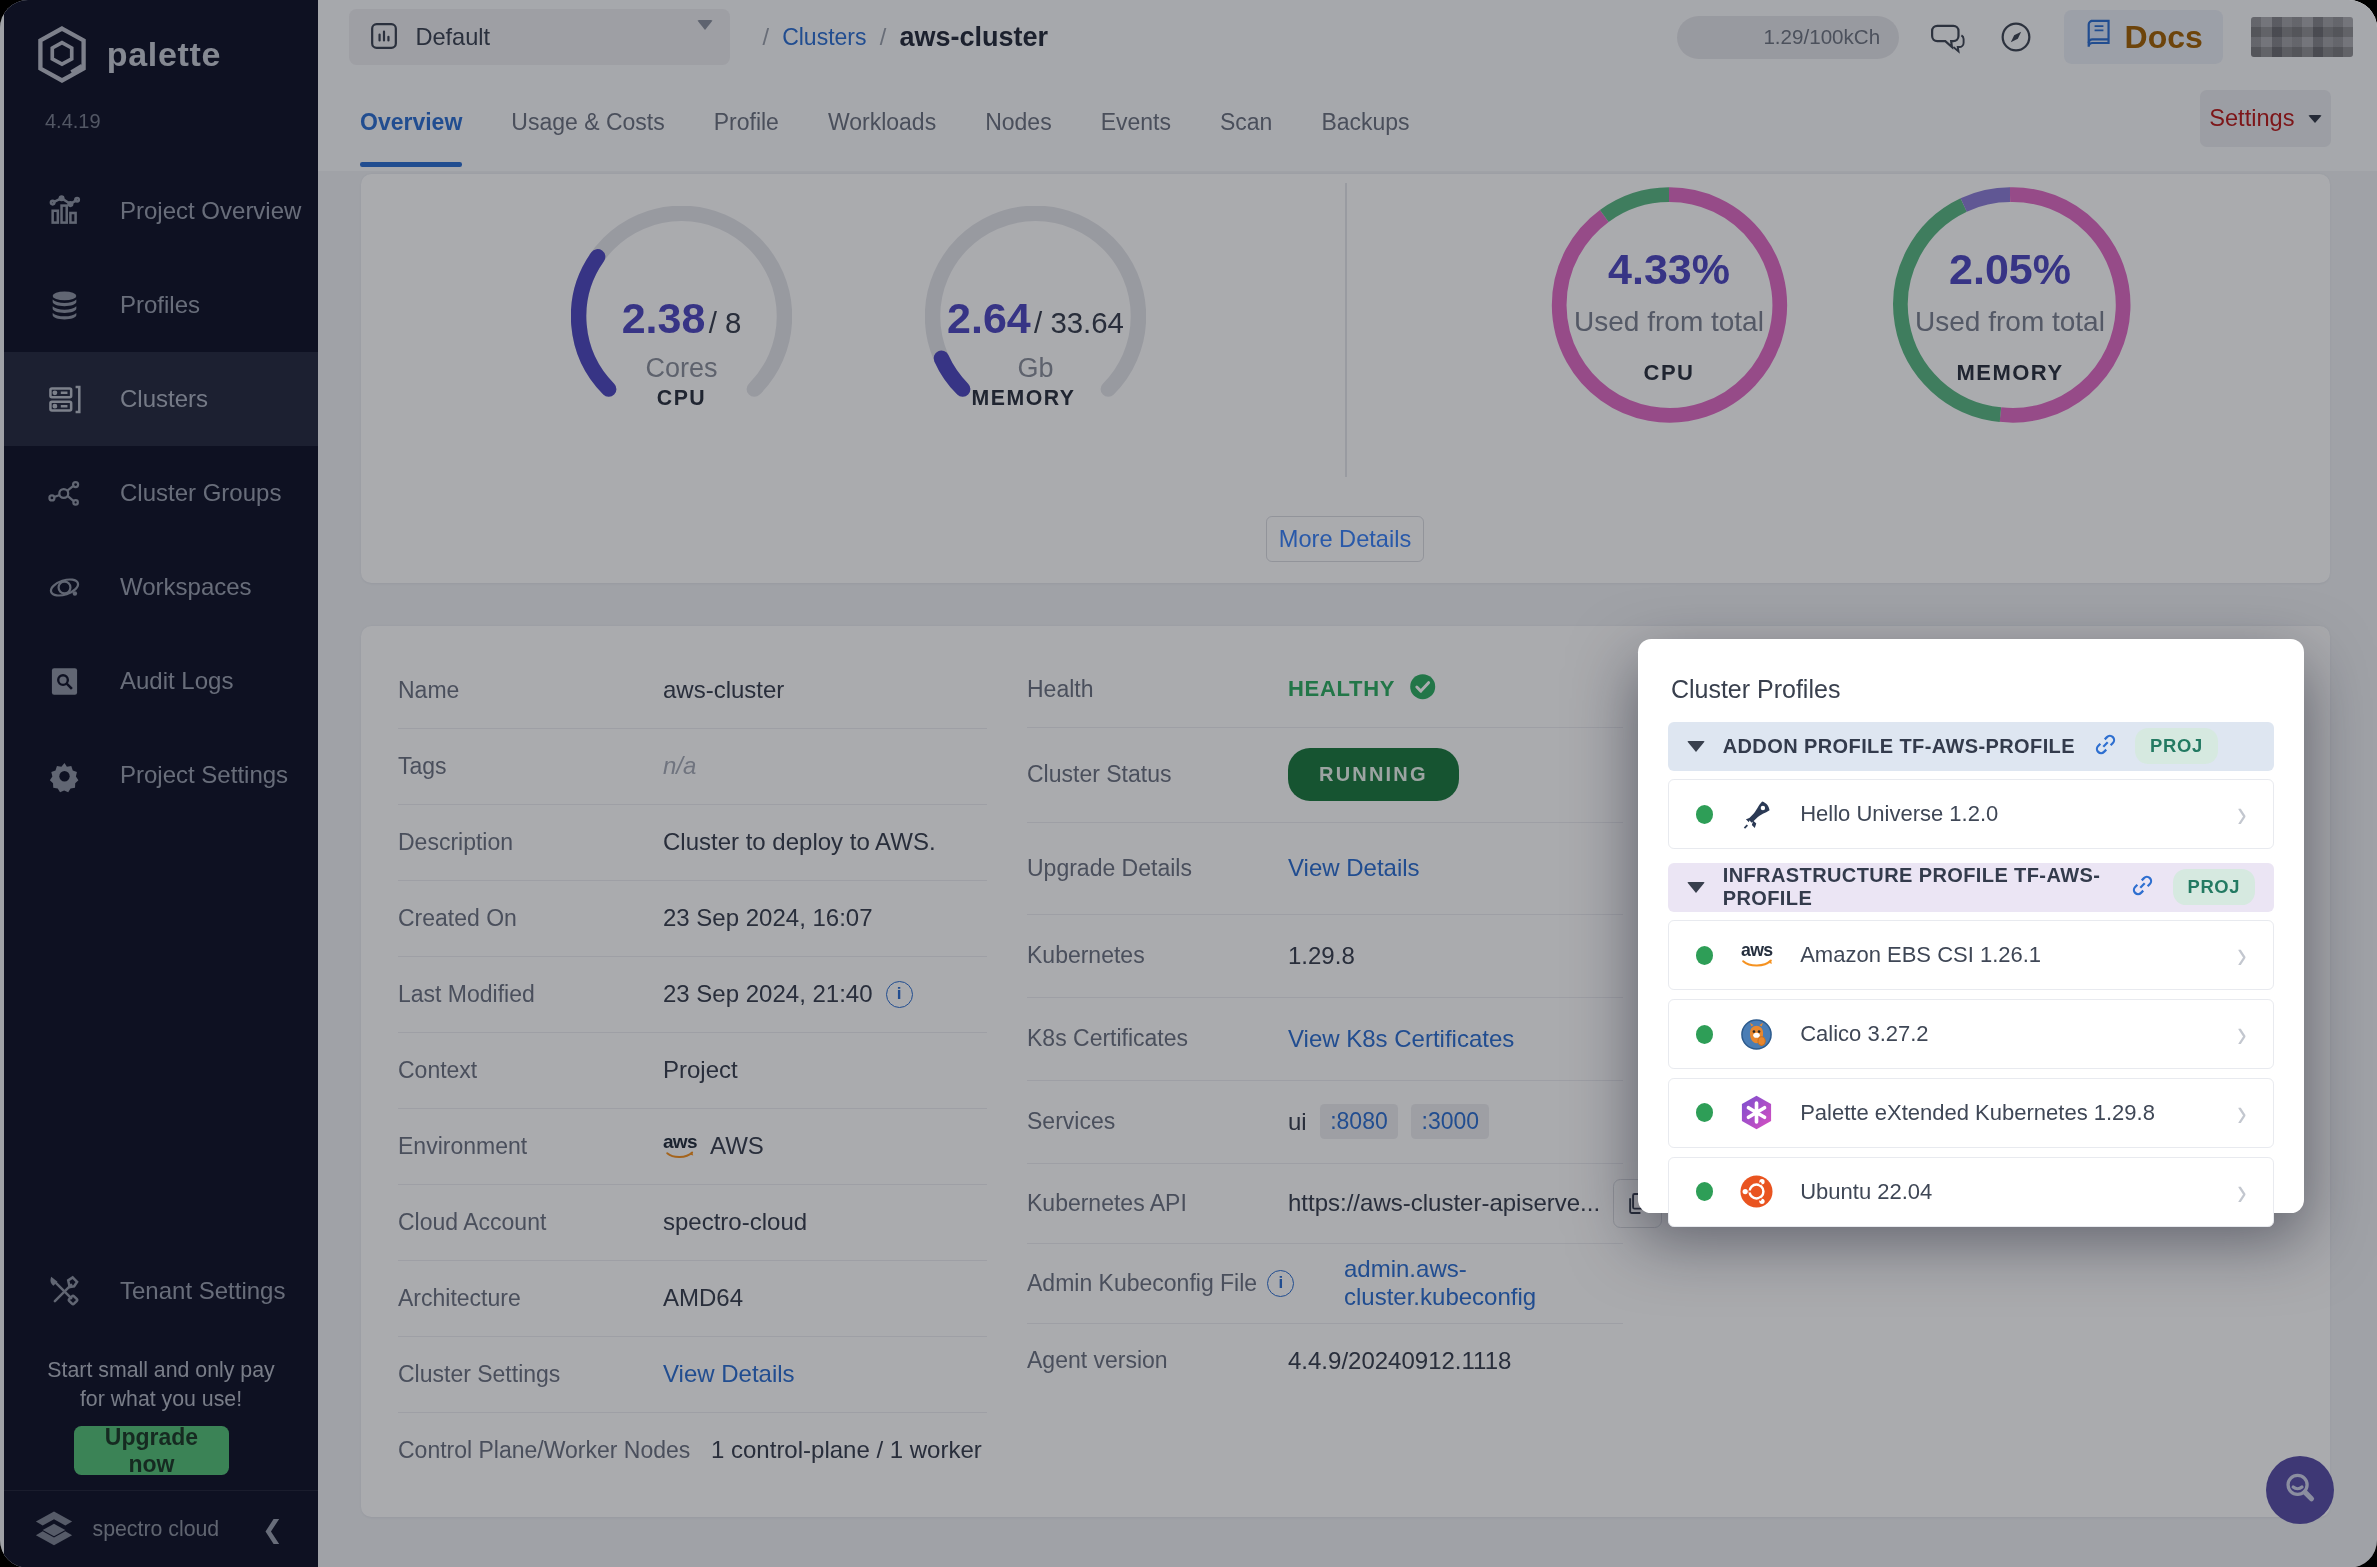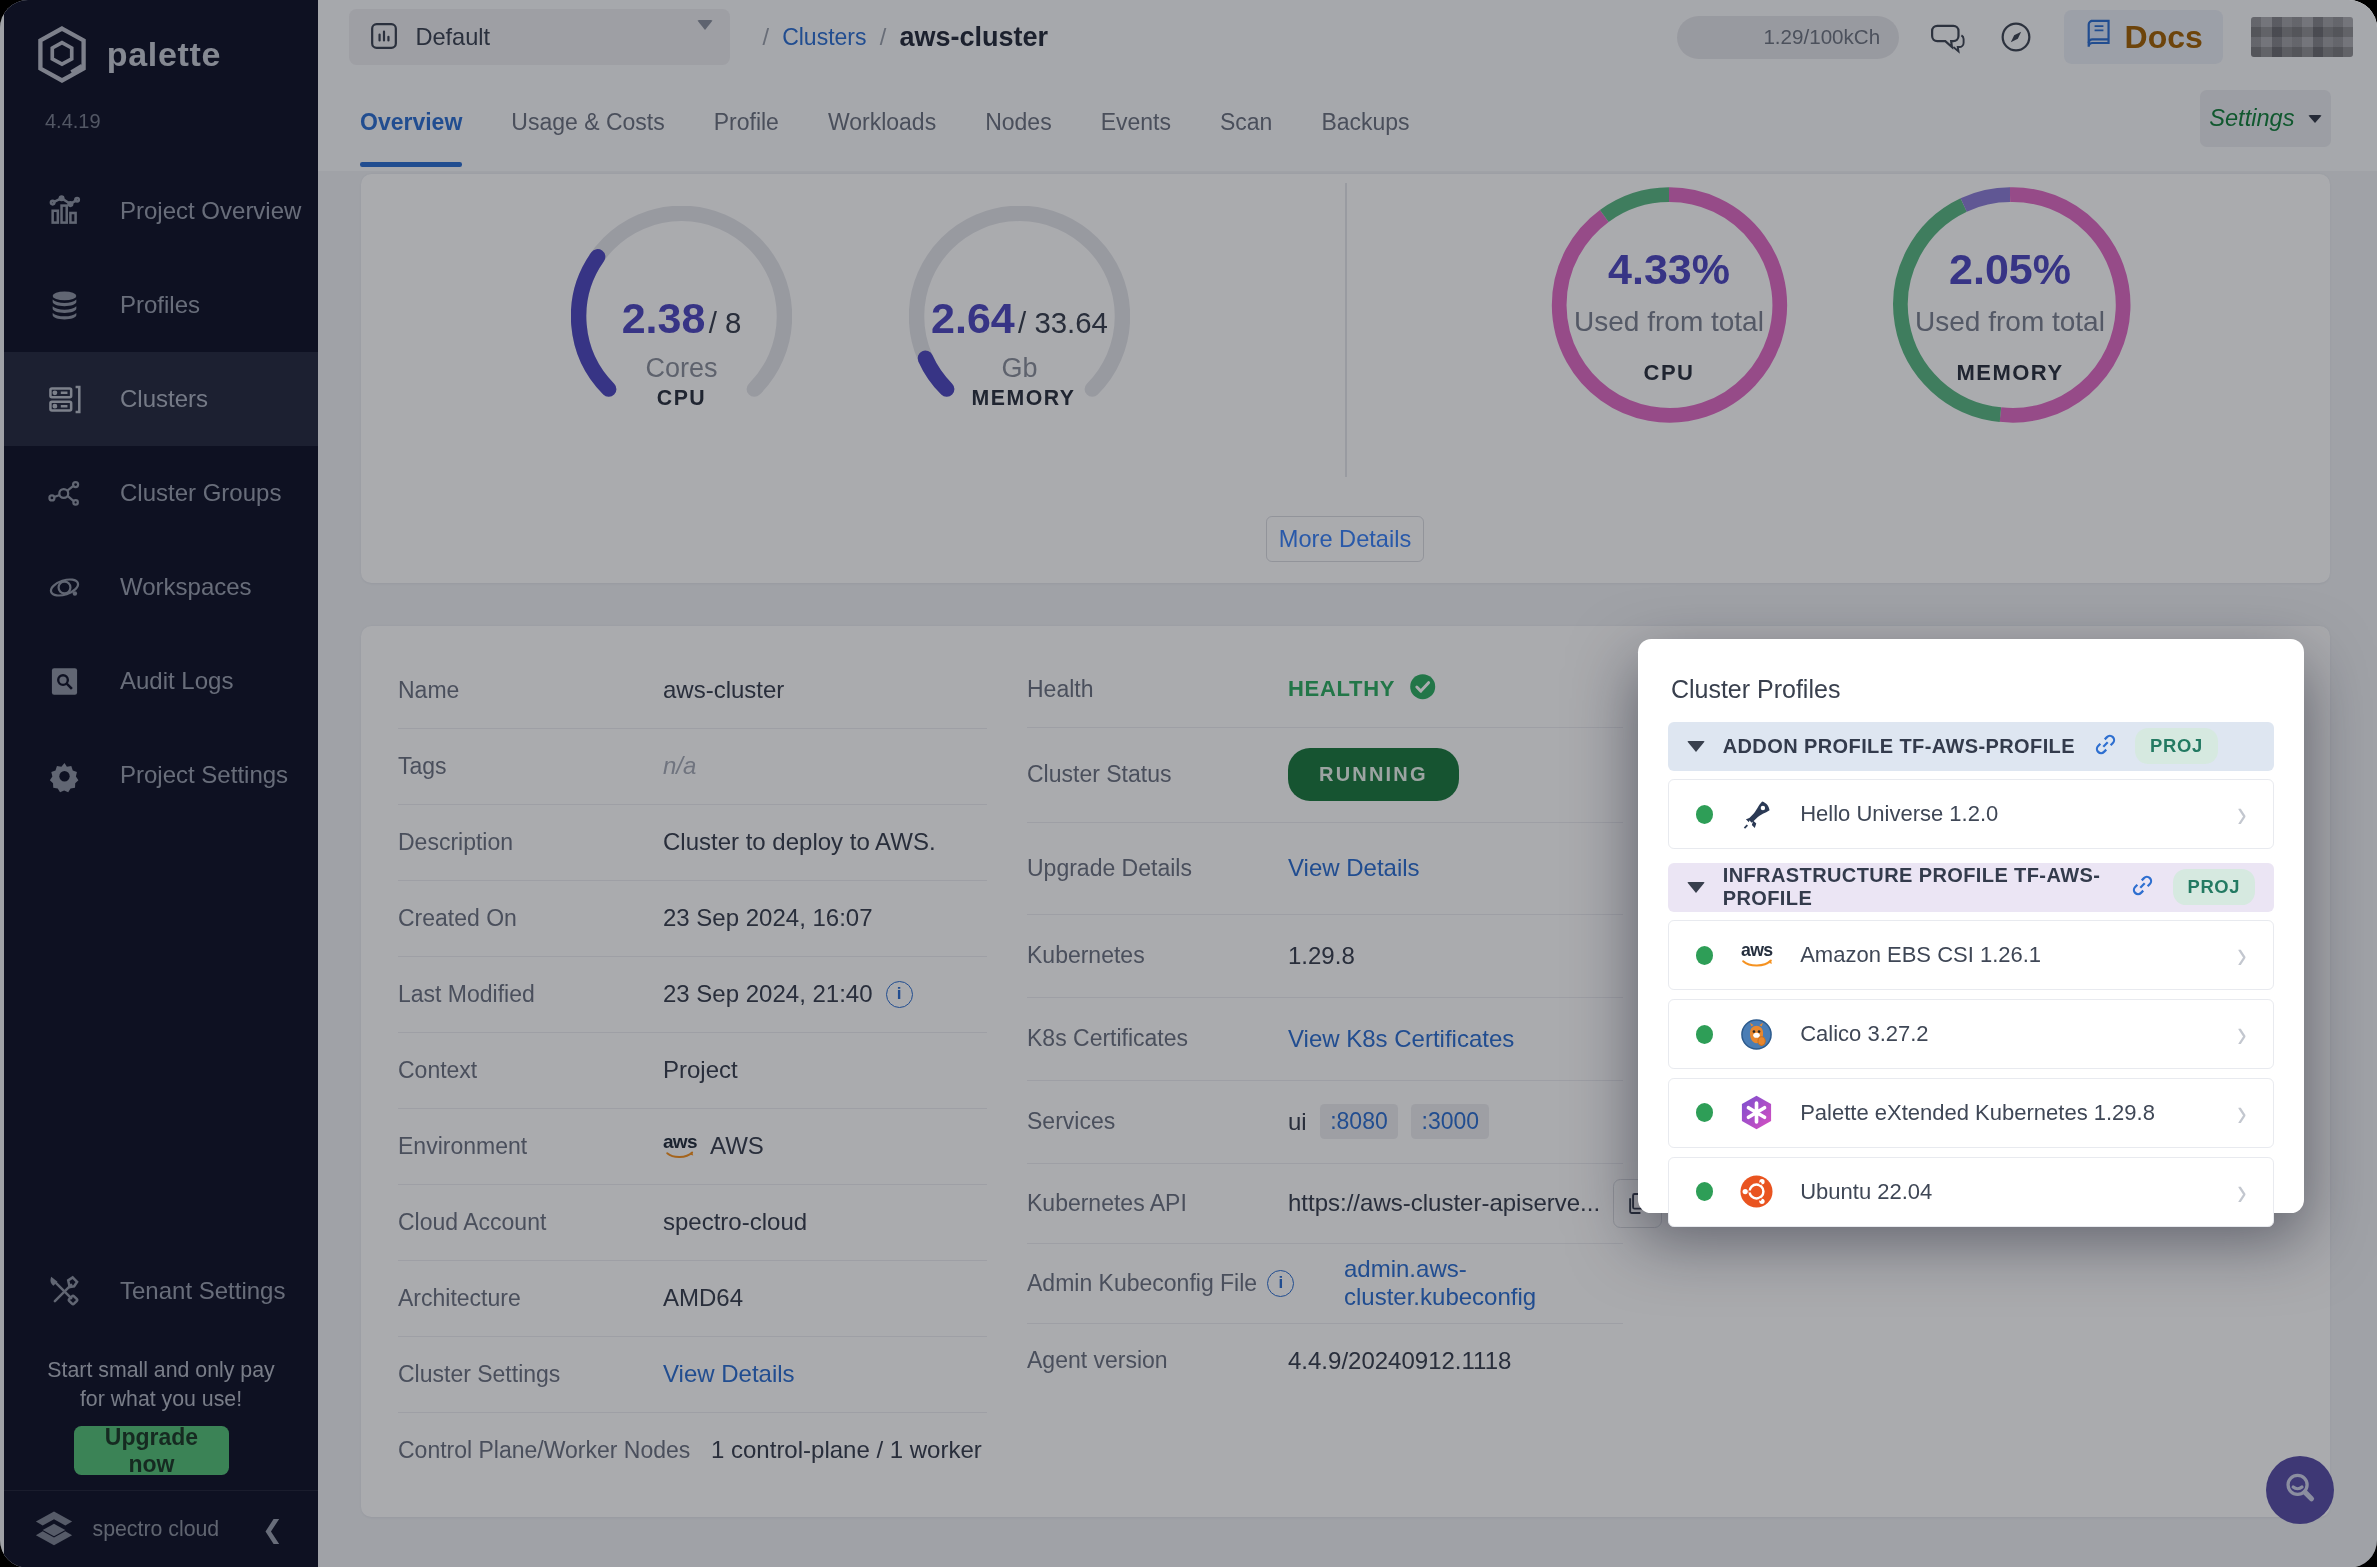--- a/index.html
+++ b/index.html
@@ -44,21 +44,21 @@
     background-image:repeating-linear-gradient(0deg, rgba(0,0,0,.14) 0 9.6px, rgba(255,255,255,.05) 9.6px 20px),
       repeating-linear-gradient(90deg,#8f8f93 0 10.3px,#a8a8ac 10.3px 20.6px,#7f7f84 20.6px 31px,#9d9da1 31px 41px);}
 
   
   .tabstrip{position:absolute;left:314px;top:74px;right:0;height:97px;background:#f8f9fb;display:flex;align-items:center;z-index:4;}
   .tabs{display:flex;margin-left:46px;gap:49px;height:100%;align-items:center;}
   .tab{position:relative;font-size:23px;color:#6c7280;height:100%;display:flex;align-items:center;cursor:pointer;}
   .tab.active{color:#2e6fd0;font-weight:600;}
   .tab.active::after{content:"";position:absolute;left:0;right:0;bottom:4.4px;height:4.4px;background:#2e6fd0;border-radius:2.2px;}
   .settings-btn{position:absolute;right:46px;top:16px;height:57px;width:131px;background:#e9eaee;border:none;border-radius:6.6px;
-    display:flex;align-items:center;justify-content:center;gap:13.2px;font-size:23.6px;color:#15803d;cursor:pointer;font-style:italic;}
+    display:flex;align-items:center;justify-content:center;gap:13.2px;font-size:23.6px;color:#b91c1c;cursor:pointer;}
 
   
   .card{position:absolute;background:#fdfdfe;border-radius:10.3px;box-shadow:0 0.7px 2.2px rgba(30,35,60,.06);}
   .stats-card{left:361px;top:174px;width:1969px;height:409px;}
   .vdivider{position:absolute;left:984px;top:8.8px;width:1.5px;height:294px;background:#e4e6ea;}
   .gauge{position:absolute;width:221px;height:228px;top:32px;}
   .gauge .gtext{position:absolute;left:0;right:0;top:88px;text-align:center;}
   .gval{font-size:43px;font-weight:700;color:#4f49c0;}
   .gtotal{font-size:29.4px;color:#3a4150;}
   .gunit{margin-top:10.3px;font-size:27px;color:#8a8f9b;}
@@ -318,21 +318,21 @@
         <path d="M51 249 A140 140 0 0 1 36 69" stroke="#4f49c0" stroke-width="21" stroke-linecap="round"></path>
       </svg>
       <div class="gtext">
         <div><span class="gval">2.38</span>
           <span class="gtotal">/ 8</span></div>
         <div class="gunit">Cores</div>
       </div>
     </div>
     <div class="gcaption" style="left:210px;">CPU</div>
 
-    <div class="gauge" style="left:548px;text-decoration:underline;">
+    <div class="gauge" style="left:564px;text-decoration:underline;">
       <svg width="221" height="228" viewBox="0 0 300 310" fill="none">
         <path d="M51 249 A140 140 0 1 1 249 249" stroke="#e3e4e8" stroke-width="21" stroke-linecap="round"></path>
         <path d="M51 249 A140 140 0 0 1 22 207" stroke="#4f49c0" stroke-width="21" stroke-linecap="round"></path>
       </svg>
       <div class="gtext">
         <div><span class="gval">2.64</span>
           <span class="gtotal">/ 33.64</span></div>
         <div class="gunit">Gb</div>
       </div>
     </div>

